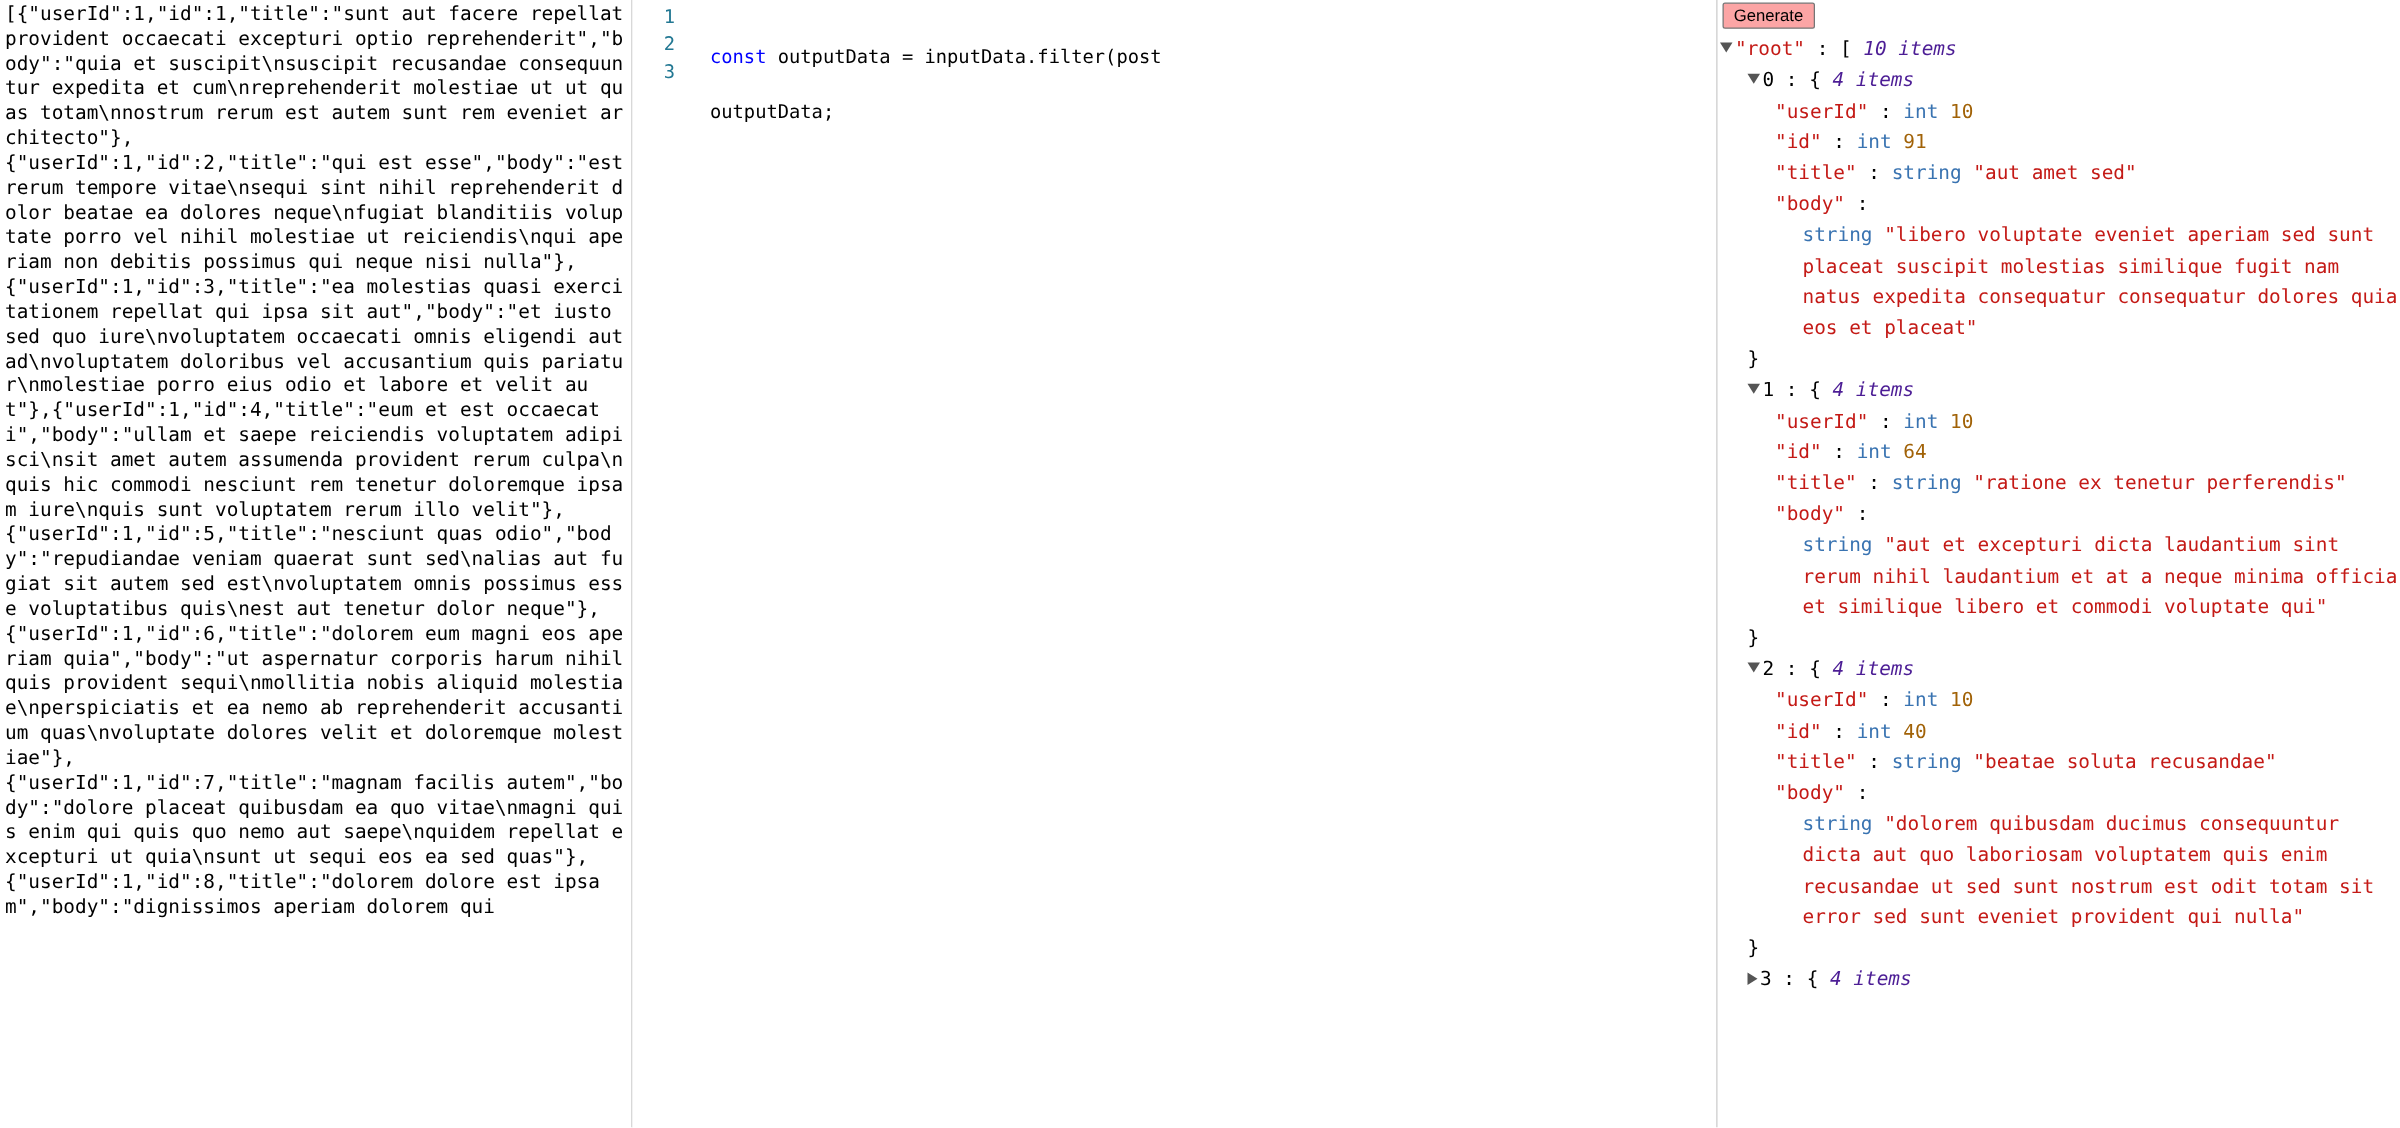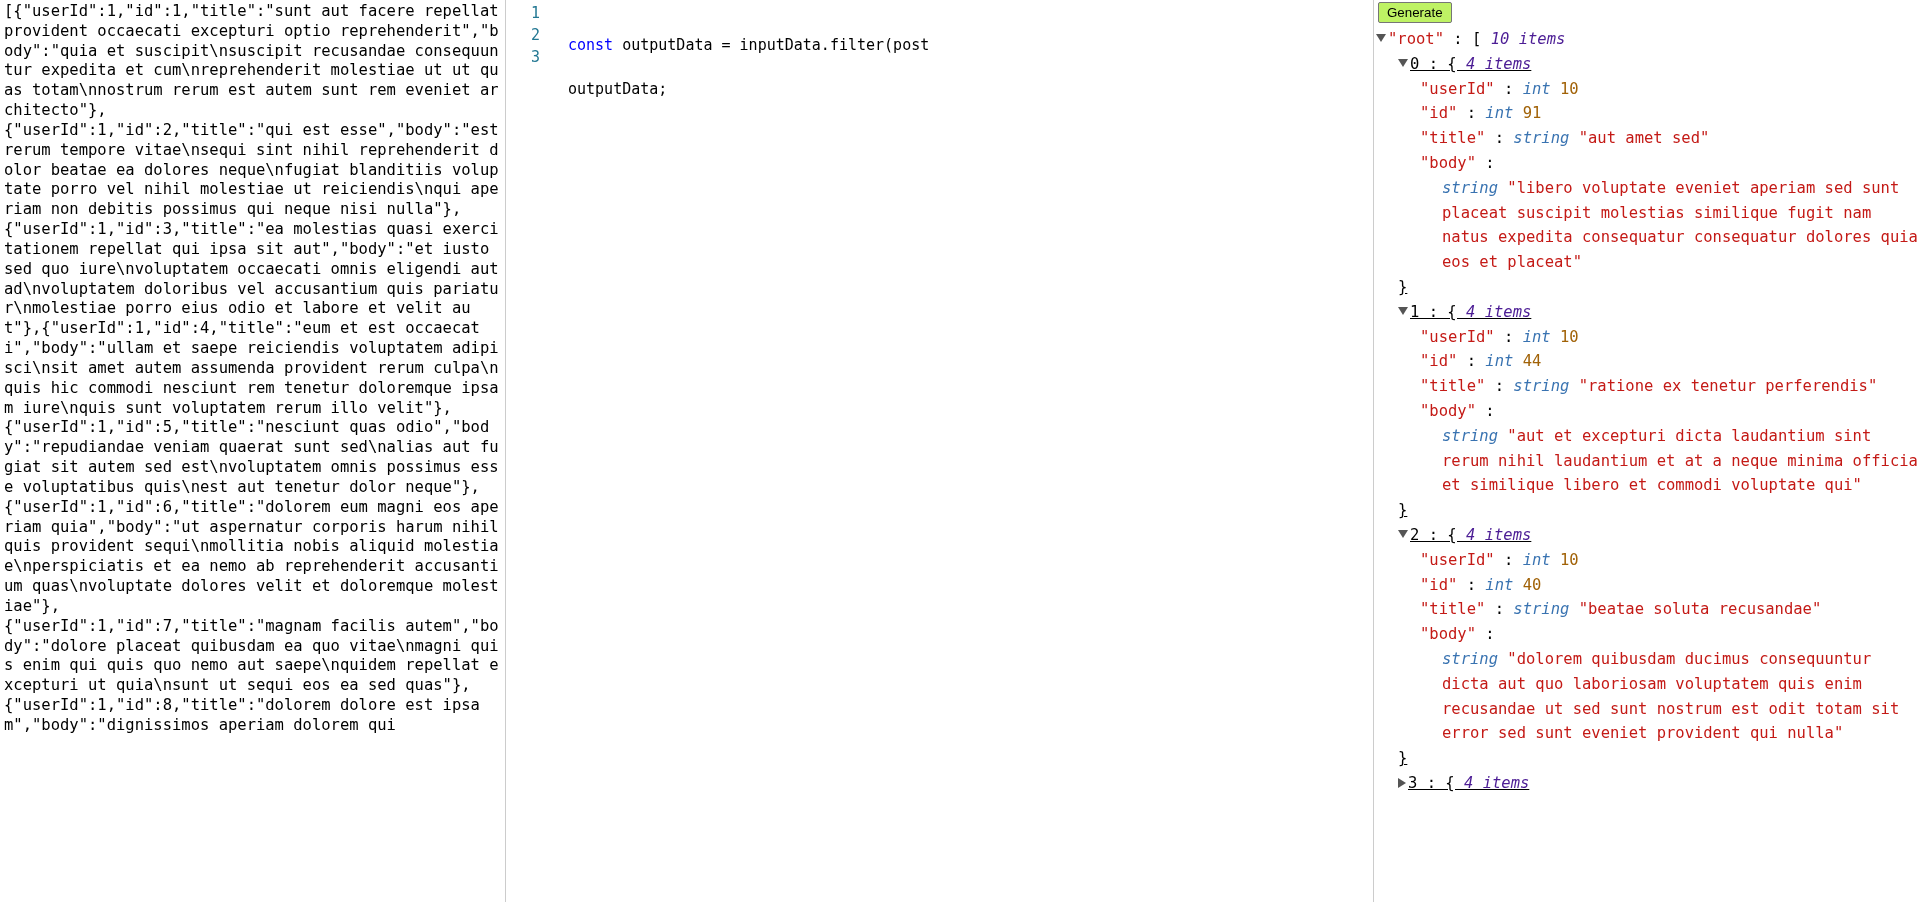--- a/index.html
+++ b/index.html
@@ -44,21 +44,21 @@
   margin-top: 32px;
 }
 .code-area .kw { color: #0000ff; }
 .right-toolbar {
   padding: 2px 4px;
 }
 .btn-generate {
   font-family: Arial, sans-serif;
   font-size: 13.333px;
   padding: 2px 8px;
-  background: #bef264;
+  background: #fca5a5;
   border: 1px solid #767676;
   border-radius: 2px;
   cursor: pointer;
 }
 .tree {
   font-family: "Consolas", "Menlo", monospace;
   font-size: 15.5px;
   line-height: 1.6;
   padding: 2px 2px 20px 2px;
   color: #000;
@@ -77,25 +77,25 @@
 .t-caret.closed {
   border-top: 5px solid transparent;
   border-bottom: 5px solid transparent;
   border-left: 8px solid #555;
   border-right: 0;
   vertical-align: 0;
 }
 .t-key { color: #c41a16; }
 .t-punct { color: #000; }
 .t-count { color: #4c1d95; font-style: italic; }
-.t-type { color: #3973b1; font-style: italic; }
+.t-type { color: #3973b1; }
 .t-num { color: #a16207; }
 .t-str { color: #c41a16; }
 .indent-0 { padding-left: 0px; }
-.indent-1 { padding-left: 22px; text-decoration: underline; }
+.indent-1 { padding-left: 22px; }
 .indent-2 { padding-left: 44px; }
 .body-block { padding-left: 66px; }
 
 ::-webkit-scrollbar { width: 17px; background: #f1f1f1; }
 ::-webkit-scrollbar-thumb { background: #c1c1c1; }
 </style>
 </head>
 <body>
 
 <div class="app">
@@ -131,21 +131,21 @@
           <div class="t-row indent-0"><span class="t-caret"></span><span class="t-key">"root"</span><span class="t-punct"> : [ </span> <span class="t-count">10 items</span></div>
           <div class="t-row indent-1"><span class="t-caret"></span><span class="t-punct">0 : { </span> <span class="t-count">4 items</span></div>
           <div class="t-row indent-2"><span class="t-key">"userId"</span><span class="t-punct"> : </span><span class="t-type">int </span><span class="t-num">10</span></div>
           <div class="t-row indent-2"><span class="t-key">"id"</span><span class="t-punct"> : </span><span class="t-type">int </span><span class="t-num">91</span></div>
           <div class="t-row indent-2"><span class="t-key">"title"</span><span class="t-punct"> : </span><span class="t-type">string </span><span class="t-str">"aut amet sed"</span></div>
           <div class="t-row indent-2"><span class="t-key">"body"</span><span class="t-punct"> : </span></div>
           <div class="t-row body-block"><span class="t-type">string </span><span class="t-str">"libero voluptate eveniet aperiam sed sunt placeat suscipit molestias similique fugit nam natus expedita consequatur consequatur dolores quia eos et placeat"</span></div>
           <div class="t-row indent-1"><span class="t-punct">}</span></div>
           <div class="t-row indent-1"><span class="t-caret"></span><span class="t-punct">1 : { </span> <span class="t-count">4 items</span></div>
           <div class="t-row indent-2"><span class="t-key">"userId"</span><span class="t-punct"> : </span><span class="t-type">int </span><span class="t-num">10</span></div>
-          <div class="t-row indent-2"><span class="t-key">"id"</span><span class="t-punct"> : </span><span class="t-type">int </span><span class="t-num">44</span></div>
+          <div class="t-row indent-2"><span class="t-key">"id"</span><span class="t-punct"> : </span><span class="t-type">int </span><span class="t-num">64</span></div>
           <div class="t-row indent-2"><span class="t-key">"title"</span><span class="t-punct"> : </span><span class="t-type">string </span><span class="t-str">"ratione ex tenetur perferendis"</span></div>
           <div class="t-row indent-2"><span class="t-key">"body"</span><span class="t-punct"> : </span></div>
           <div class="t-row body-block"><span class="t-type">string </span><span class="t-str">"aut et excepturi dicta laudantium sint rerum nihil laudantium et at a neque minima officia et similique libero et commodi voluptate qui"</span></div>
           <div class="t-row indent-1"><span class="t-punct">}</span></div>
           <div class="t-row indent-1"><span class="t-caret"></span><span class="t-punct">2 : { </span> <span class="t-count">4 items</span></div>
           <div class="t-row indent-2"><span class="t-key">"userId"</span><span class="t-punct"> : </span><span class="t-type">int </span><span class="t-num">10</span></div>
           <div class="t-row indent-2"><span class="t-key">"id"</span><span class="t-punct"> : </span><span class="t-type">int </span><span class="t-num">40</span></div>
           <div class="t-row indent-2"><span class="t-key">"title"</span><span class="t-punct"> : </span><span class="t-type">string </span><span class="t-str">"beatae soluta recusandae"</span></div>
           <div class="t-row indent-2"><span class="t-key">"body"</span><span class="t-punct"> : </span></div>
           <div class="t-row body-block"><span class="t-type">string </span><span class="t-str">"dolorem quibusdam ducimus consequuntur dicta aut quo laboriosam voluptatem quis enim recusandae ut sed sunt nostrum est odit totam sit error sed sunt eveniet provident qui nulla"</span></div>

